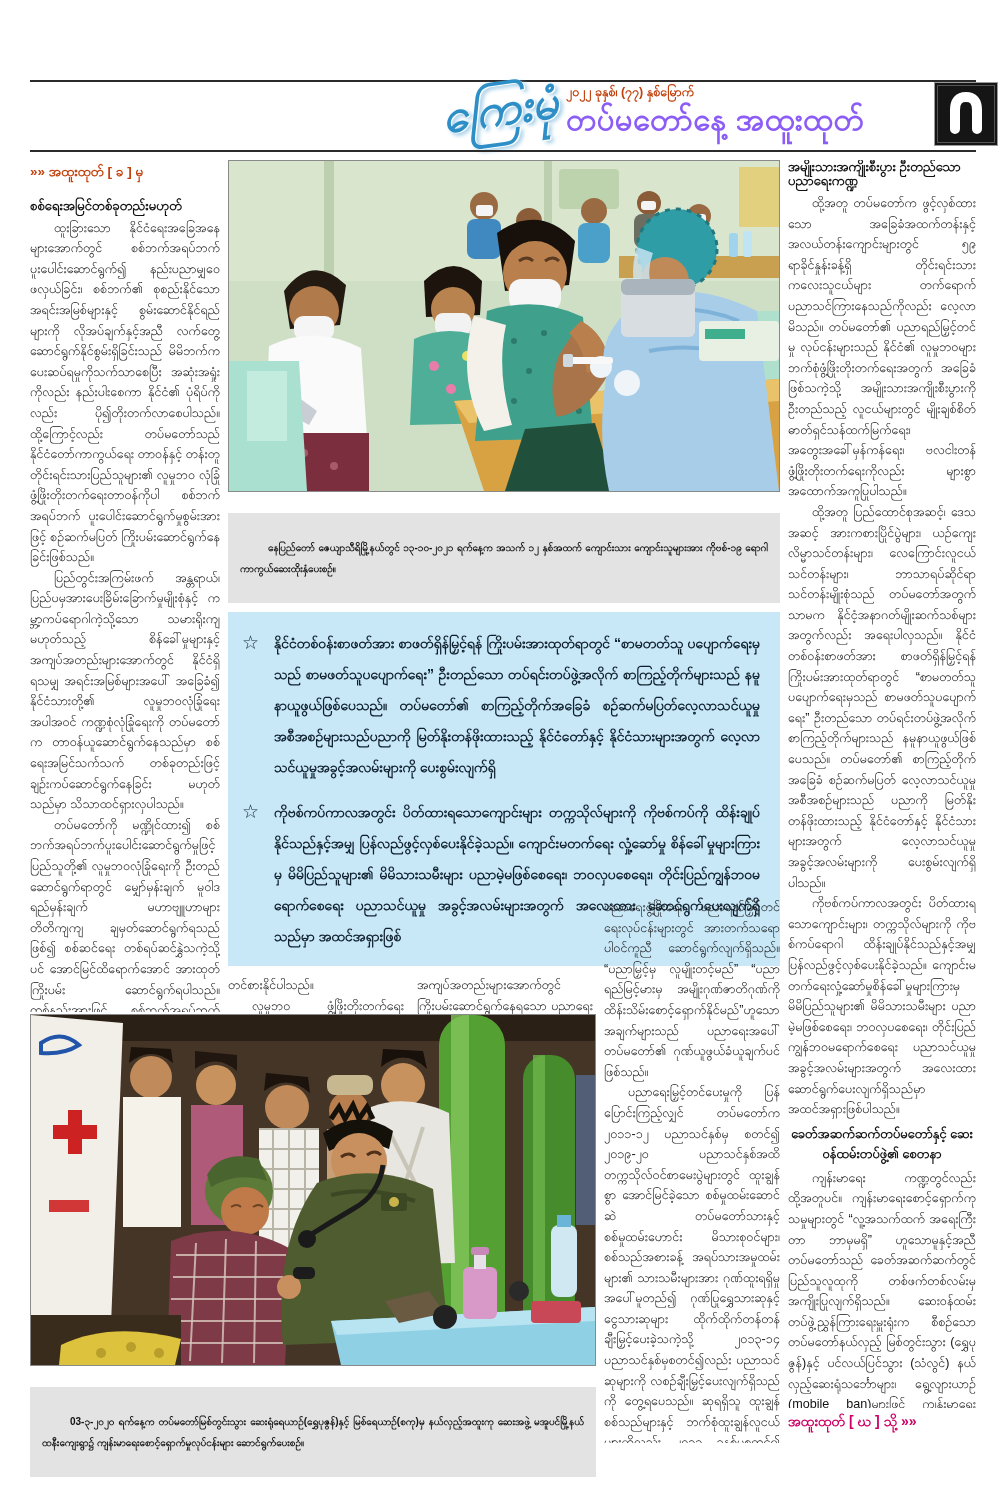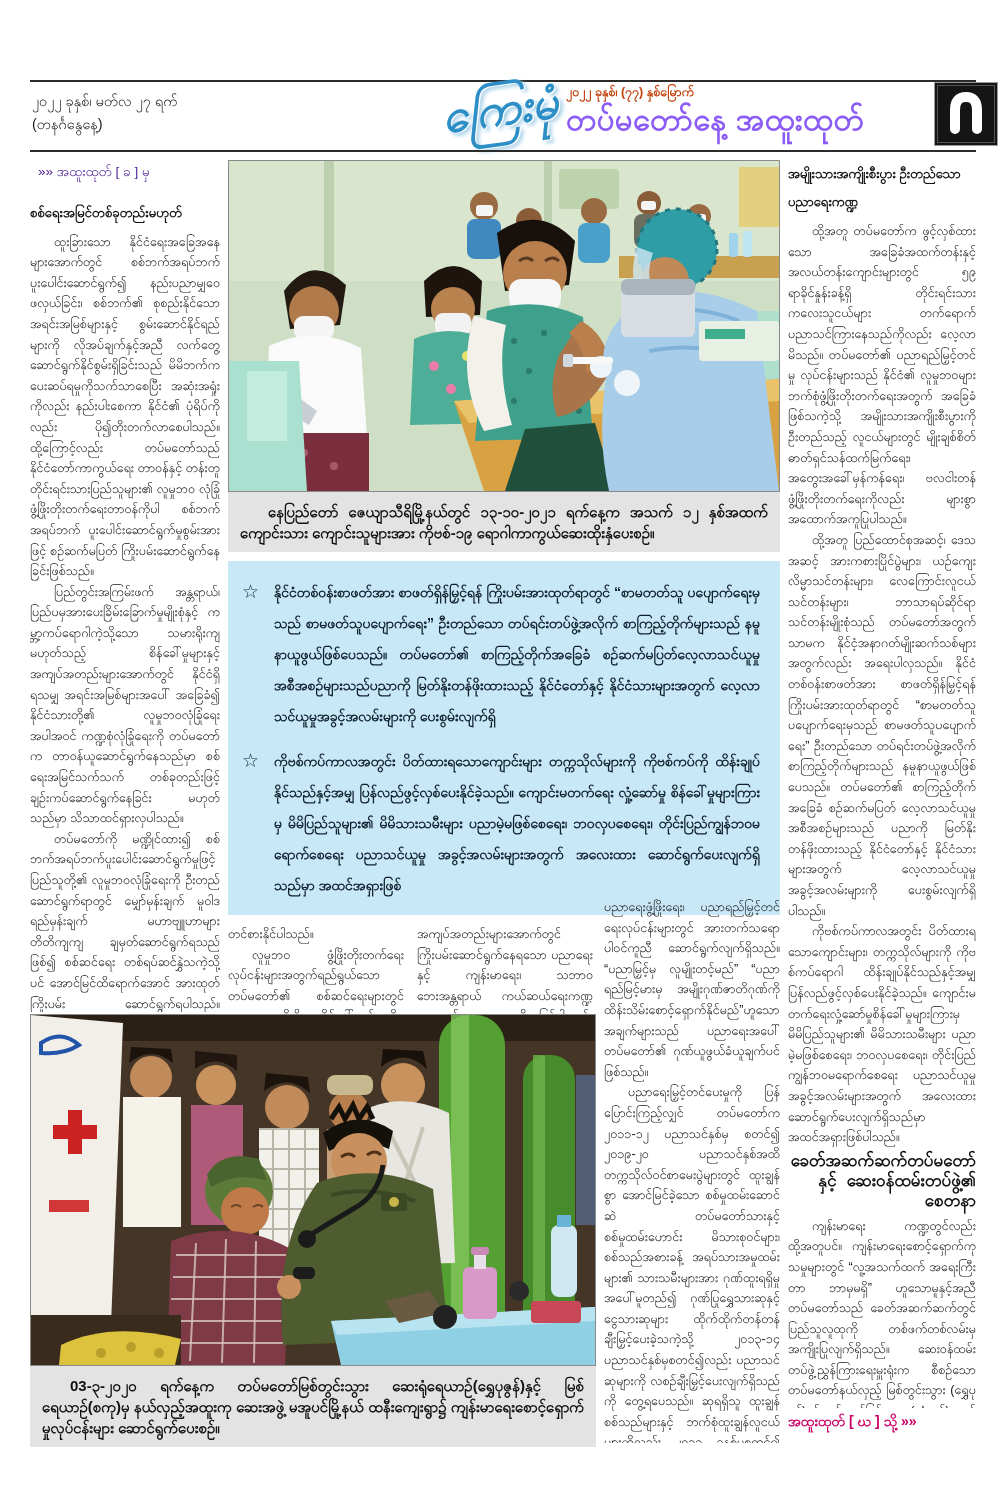--- a/index.html
+++ b/index.html
@@ -17,54 +17,50 @@
   .main-title{position:absolute;left:566px;top:99px;color:#8b5cf6;font-weight:bold;font-size:31px;letter-spacing:.5px;}
   .page-badge{position:absolute;left:934px;top:82px;width:62px;height:62px;background:#151515;
         border:1px solid #9a9a9a;box-shadow:inset 0 0 0 2px #151515, inset 0 0 0 3px #555;
         display:flex;align-items:center;justify-content:center;}
 
   
   .textcol{position:absolute;font-size:12.6px;line-height:20.6px;text-align:justify;
            overflow:hidden;overflow-wrap:anywhere;}
   .col1{left:30px;top:160px;width:190px;height:852px;}
   .col5{left:788px;top:160px;width:188px;height:1248px;}
-  .cont-from{color:#4c1d95;font-weight:normal;font-size:13.5px;margin:2px 0 16px 8px;text-align:left;}
+  .cont-from{color:#c2410c;font-weight:bold;font-size:13.5px;margin:2px 0 16px 0;text-align:left;}
   .cont-to{position:absolute;left:788px;top:1412px;width:188px;color:#cc0066;font-weight:bold;
            font-size:14px;text-align:left;}
-  .col-heading{font-weight:bold;font-size:13.2px;margin:0 0 5px 0;text-align:left;line-height:28px;}
-  .col-subheading{font-weight:bold;font-size:17px;margin:4px 0 4px 0;text-align:right;line-height:20px;font-family:Liberation Mono, monospace;}
+  .col-heading{font-weight:bold;font-size:13.2px;margin:0 0 5px 0;text-align:left;line-height:14px;}
+  .col-subheading{font-weight:bold;font-size:13px;margin:4px 0 4px 0;text-align:center;line-height:20px;}
   p.body{margin:0;text-indent:24px;}
   p.body.noindent{text-indent:0;}
 
   
   .centerblock{position:absolute;left:228px;top:160px;width:552px;}
   .photo-frame{border:1px solid #8a8a8a;display:block;}
-  .caption{background:#e3e3e3;margin-top:0;padding:9px 12px;font-size:15px;font-weight:bold;
+  .caption{background:#e3e3e3;margin-top:21px;padding:24px 12px;font-size:10px;font-weight:bold;
            line-height:21px;text-align:justify;text-indent:28px;overflow-wrap:anywhere;}
   .highlight{margin-top:9px;background:#c8e7f7;padding:16px 20px 14px 14px;}
   .hl-item{display:flex;gap:10px;margin-bottom:14px;}
   .hl-item:last-child{margin-bottom:0;}
   .hl-star{flex:0 0 22px;font-size:19px;line-height:30px;color:#102433;}
   .hl-text{font-size:14px;font-weight:bold;line-height:31px;color:#0e1f2d;text-align:justify;
            overflow-wrap:anywhere;margin:0;}
   .midrow{margin-top:9px;display:flex;gap:13px;height:118px;overflow:hidden;}
   .midcol{width:176px;font-size:12.6px;line-height:20.6px;text-align:justify;overflow-wrap:anywhere;}
   .col3{left:604px;top:897px;width:176px;height:546px;}
   .photo2-block{position:absolute;left:30px;top:1014px;width:566px;}
 </style>
 </head>
 <body>
 
 <div class="page">
 
   <div class="rule top"></div>
-  <div class="masthead-date">
-    <div>၂၀၂၂ ခုနှစ်၊ မတ်လ ၂၇ ရက်</div>
-    <div>(တနင်္ဂနွေနေ့)</div>
-  </div>
   <div class="logo">ကြေးမုံ</div>
   <div class="edition-note">၂၀၂၂ ခုနှစ်၊ (၇၇) နှစ်မြောက်</div>
   <div class="main-title">တပ်မတော်နေ့ အထူးထုတ်</div>
   <div class="page-badge">
     <svg width="40" height="46" viewBox="0 0 40 46">
       <path d="M9 38 V19 Q9 6 20 6 Q31 6 31 19 V38" fill="none" stroke="#ffffff" stroke-width="10" stroke-linecap="round"></path>
     </svg>
 
   </div>
   <div class="rule bottom"></div>

